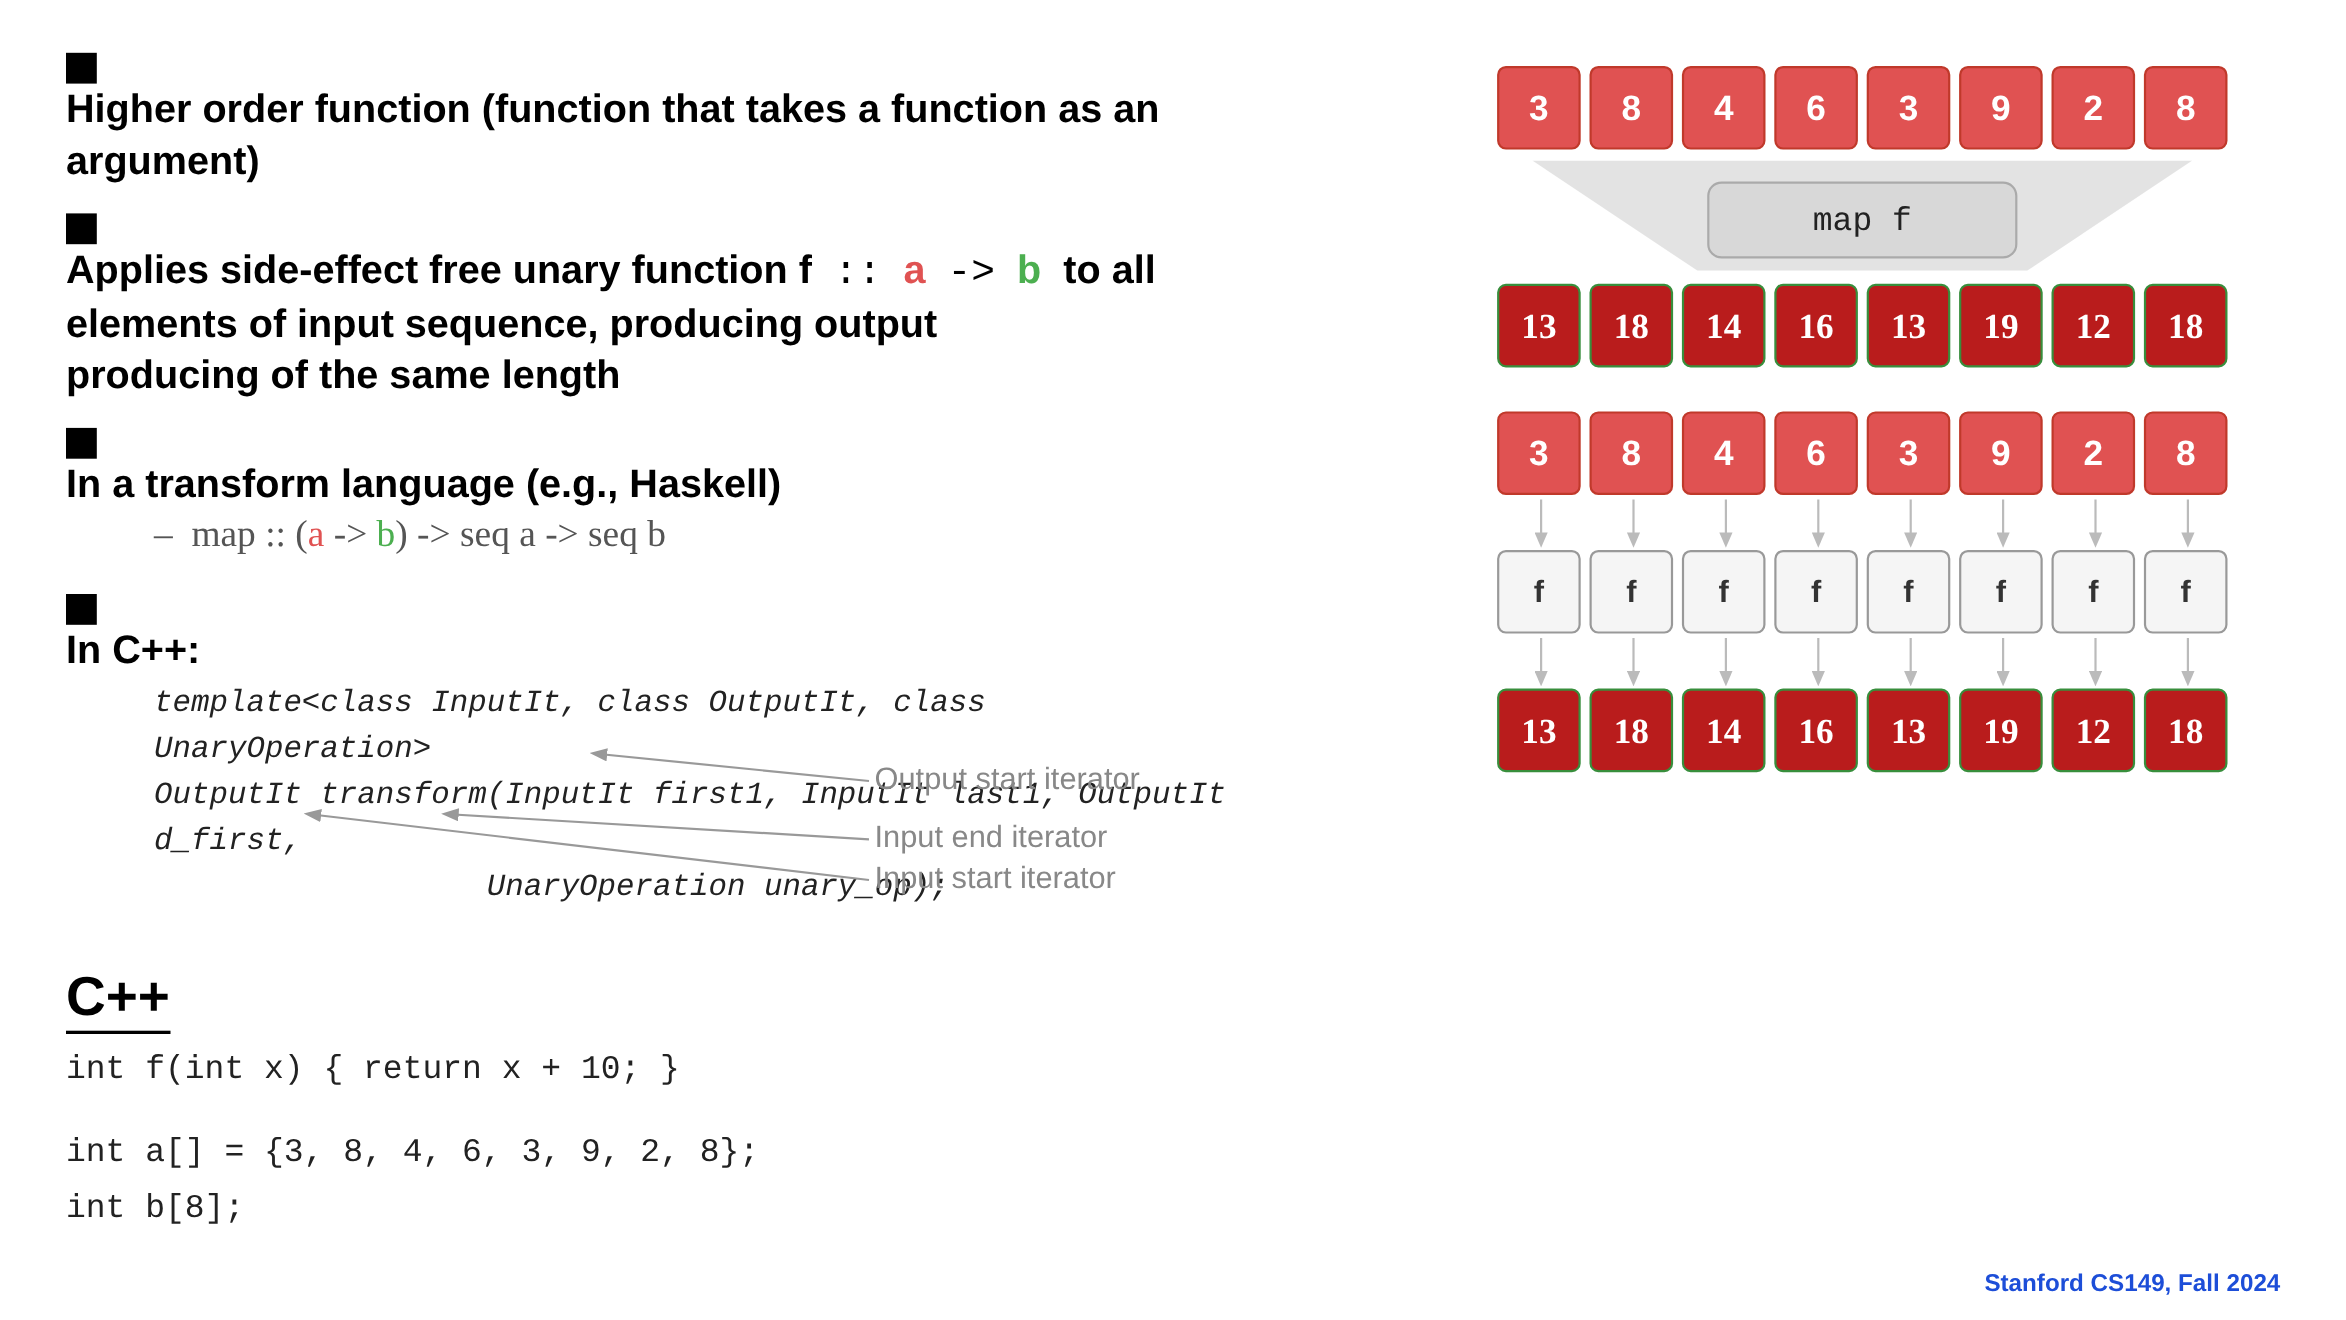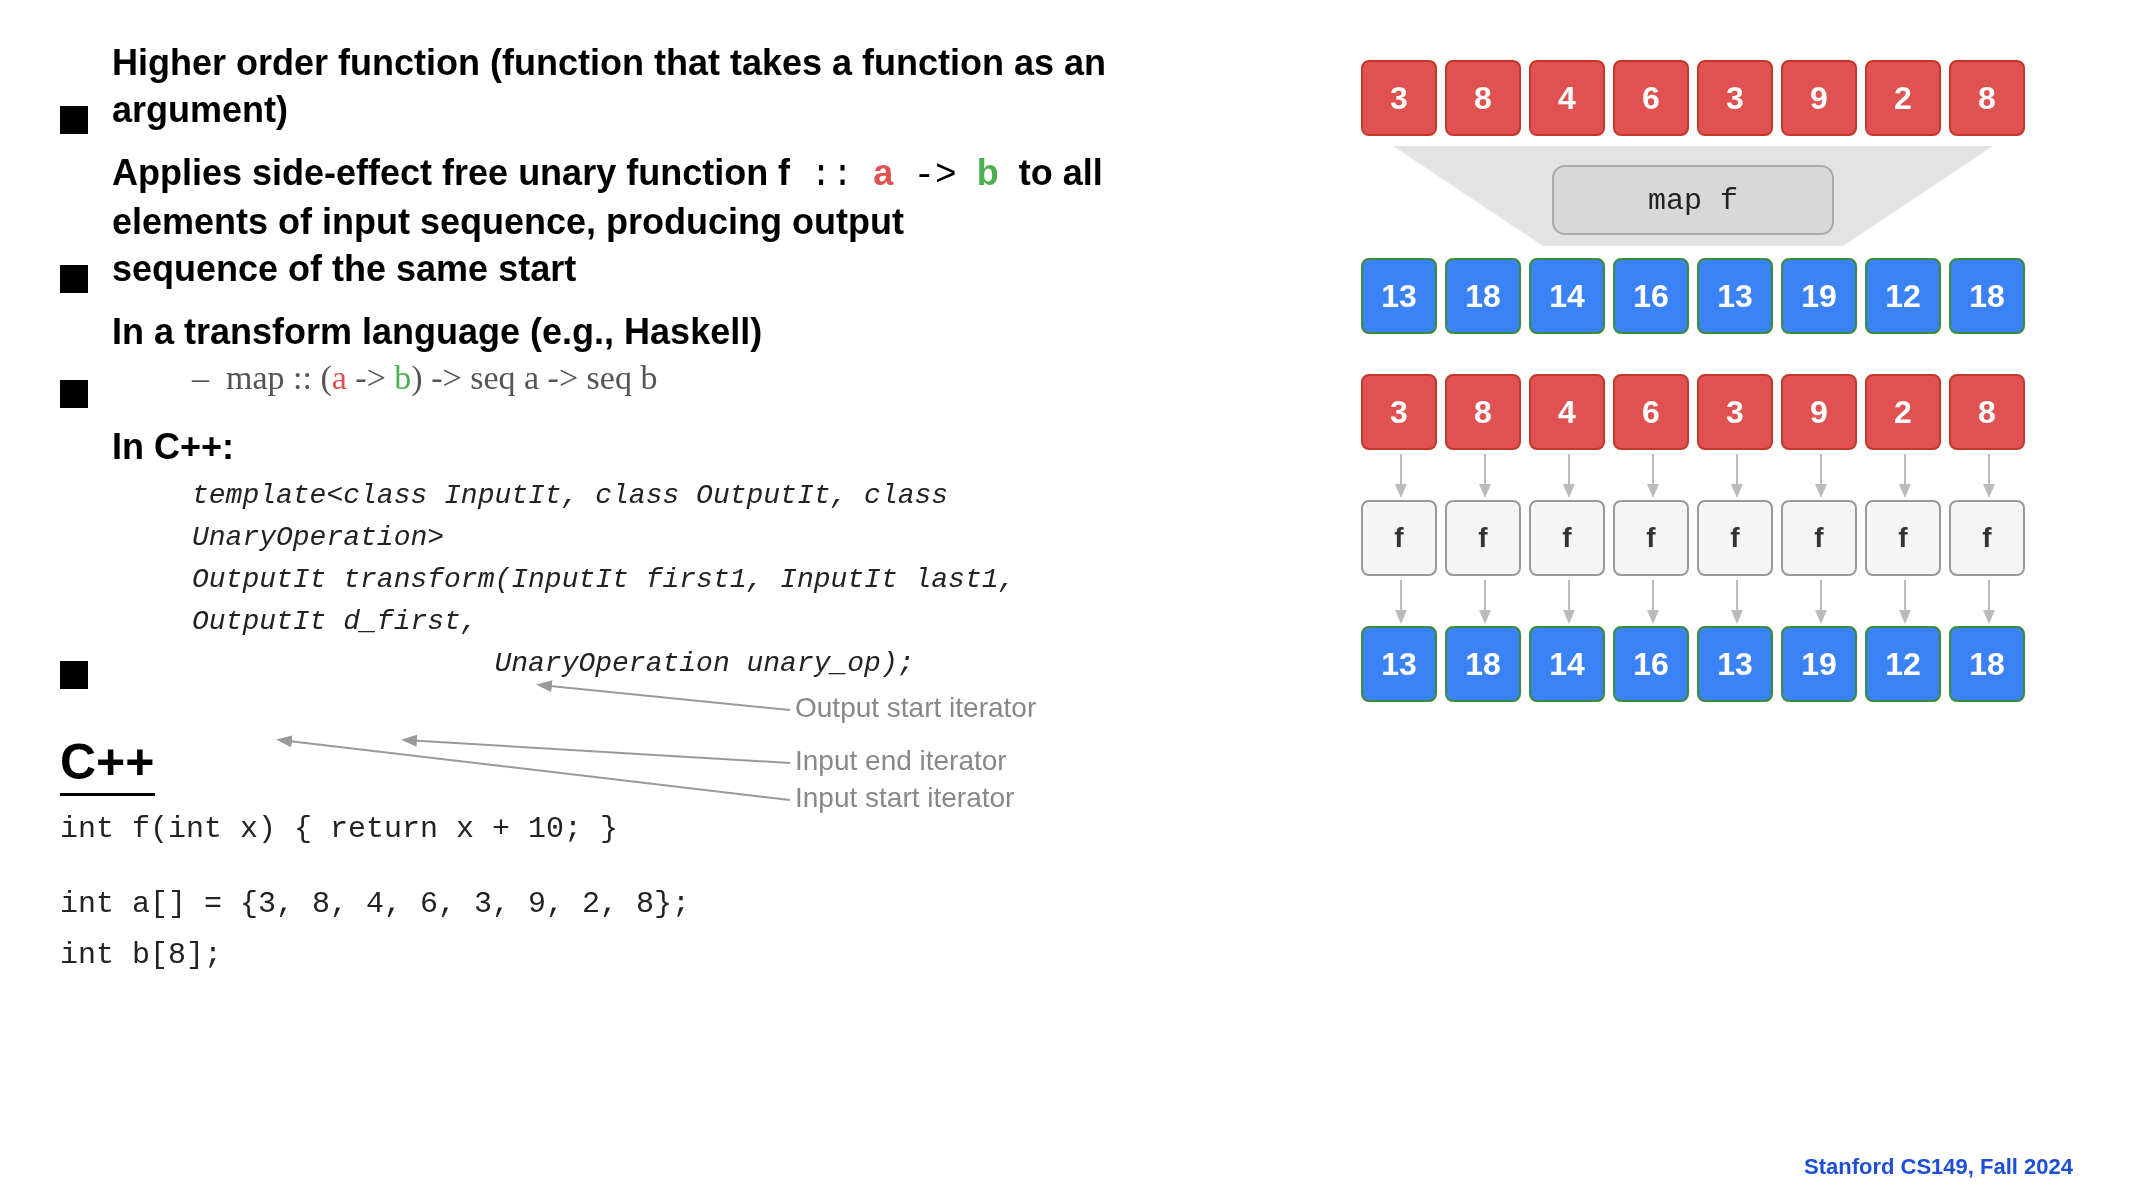--- a/index.html
+++ b/index.html
@@ -18,25 +18,26 @@
       font-weight: 900;
       margin-bottom: 30px;
     }
 
     .bullets {
       list-style: none;
       margin-bottom: 10px;
     }
     .bullets li {
       display: flex;
-      align-items: flex-end;
+      align-items: flex-start;
       font-size: 36px;
       font-weight: 700;
       margin-bottom: 16px;
       line-height: 1.3;
+      flex-direction: column;
     }
     .bullets li .bullet-icon {
       width: 28px;
       height: 28px;
       min-width: 28px;
       background: #000;
       margin-right: 24px;
       margin-top: 8px;
     }
     .code-red { color: #e05252; }
@@ -112,21 +113,21 @@
       display: flex;
       align-items: center;
       justify-content: center;
       font-size: 32px;
       font-weight: 700;
       color: #fff;
       border: 2px solid rgba(0,0,0,0.2);
     }
 
     .box-red { background: #e05252; border-color: #c0392b; }
-    .box-green { background: #3b82f6; border-color: #388e3c; }
+    .box-green { background: #b91c1c; border-color: #388e3c; font-family: Liberation Serif, serif; }
     .box-white {
       background: #f5f5f5;
       border-color: #999;
       color: #333;
       font-size: 28px;
     }
 
     
     .bottom-diagram {
       margin-top: 40px;
@@ -150,21 +151,21 @@
 
 <div class="left-content">
 
   <ul class="bullets">
     <li>
       <div class="bullet-icon"></div>
       <span>Higher order function (function that takes a function as an argument)</span>
     </li>
     <li>
       <div class="bullet-icon"></div>
-      <span>Applies side-effect free unary function f&nbsp;&nbsp;<span class="mono">::</span>&nbsp;&nbsp;<span class="code-red">a</span>&nbsp;&nbsp;<span class="mono">-&gt;</span>&nbsp;&nbsp;<span class="code-green">b</span>&nbsp;&nbsp;to all elements of input sequence, producing output<br><span style="margin-left:0px">sequence of the same start</span></span>
+      <span>Applies side-effect free unary function f&nbsp;&nbsp;<span class="mono">::</span>&nbsp;&nbsp;<span class="code-red">a</span>&nbsp;&nbsp;<span class="mono">-&gt;</span>&nbsp;&nbsp;<span class="code-green">b</span>&nbsp;&nbsp;to all elements of input sequence, producing output<br><span style="margin-left:0px">producing of the same length</span></span>
     </li>
     <li>
       <div class="bullet-icon"></div>
       <div>
         <span>In a transform language (e.g., Haskell)</span>
         <div class="sub-item">
           <span style="color:#555">–&nbsp;&nbsp;map :: (</span><span class="code-red">a</span><span style="color:#555"> -&gt; </span><span class="code-green">b</span><span style="color:#555">) -&gt; seq a -&gt; seq b</span>
         </div>
       </div>
     </li>

